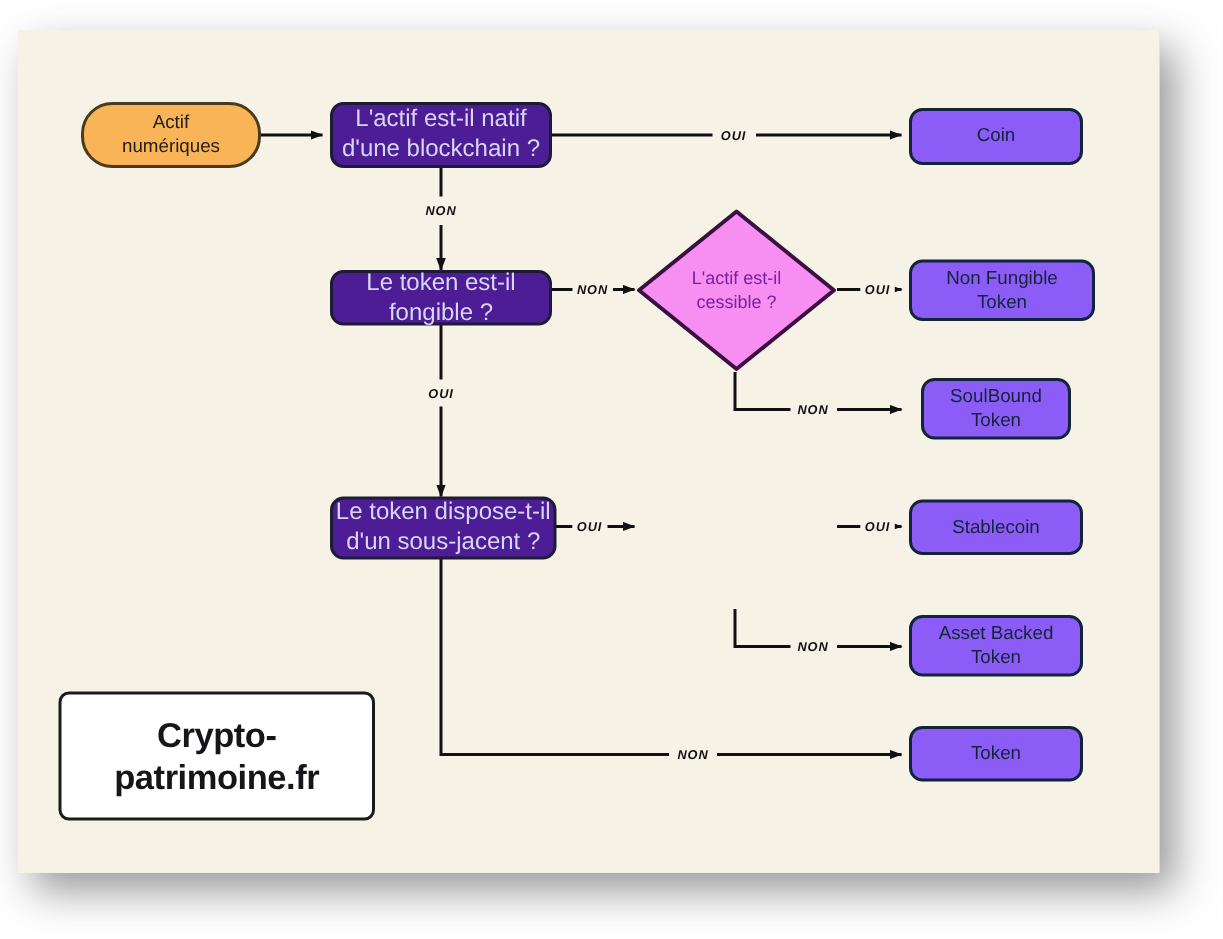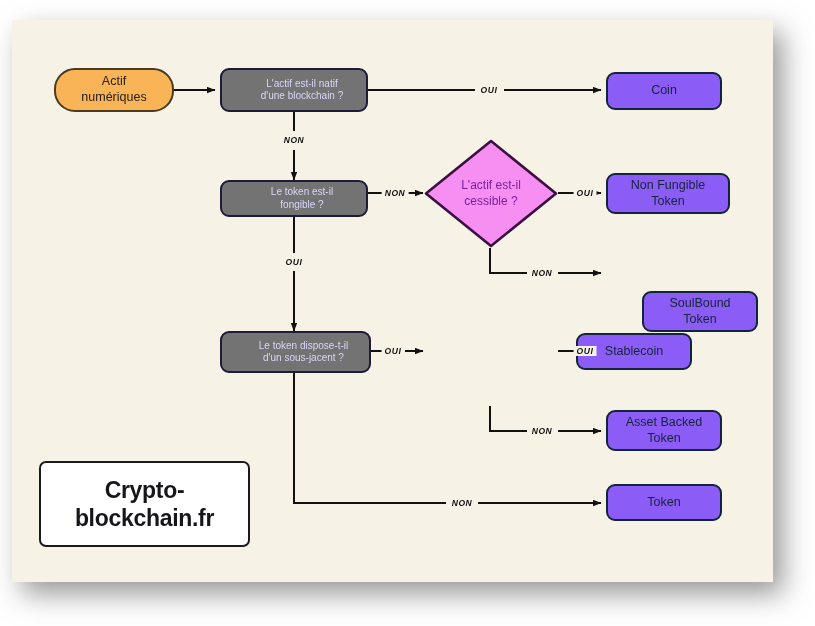--- a/index.html
+++ b/index.html
@@ -69,25 +69,24 @@
 
   .node-start {
     background: #f9b457;
     color: #26201a;
     border-color: #4a3a20;
     font-size: 12.5px;
     border-radius: 21px;
   }
 
   .node-decision-box {
-    background: #737373;
+    background: #4c1d95;
     color: #d8d6f7;
     border-color: #1d1b35;
-    font-size: 10px;
-    padding-left: 16px;
+    font-size: 16px;
   }
 
   .node-outcome {
     background: #8b5cf6;
     color: #14243a;
     border-color: #11243a;
     font-size: 12.5px;
   }
 
   
@@ -239,26 +238,26 @@
 
     <div class="node node-rounded node-outcome" style="left:594px; top:52px; width:116px; height:38px;">
       <span>Coin</span>
     </div>
 
     <div class="node node-rounded node-outcome" style="left:594px; top:153px; width:124px; height:41px;">
       <span>Non Fungible
 Token</span>
     </div>
 
-    <div class="node node-rounded node-outcome" style="left:630px; top:232px; width:116px; height:41px;margin-top:39px;">
+    <div class="node node-rounded node-outcome" style="left:602px; top:232px; width:100px; height:41px;">
       <span>SoulBound
 Token</span>
     </div>
 
-    <div class="node node-rounded node-outcome" style="left:564px; top:313px; width:116px; height:37px;">
+    <div class="node node-rounded node-outcome" style="left:594px; top:313px; width:116px; height:37px;">
       <span>Stablecoin</span>
     </div>
 
     <div class="node node-rounded node-outcome" style="left:594px; top:390px; width:116px; height:41px;">
       <span>Asset Backed
 Token</span>
     </div>
 
     <div class="node node-rounded node-outcome" style="left:594px; top:464px; width:116px; height:37px;">
       <span>Token</span>
@@ -279,17 +278,17 @@
     <div class="edge-label" style="left:381px; top:331px;">OUI</div>
 
     <div class="edge-label" style="left:573px; top:331px;">OUI</div>
 
     <div class="edge-label" style="left:530px; top:411px;">NON</div>
 
     <div class="edge-label" style="left:450px; top:483px;">NON</div>
 
     <div id="logo-box">
       <div id="logo-text">Crypto-
-blockchain.fr</div>
+patrimoine.fr</div>
     </div>
 
   </div>
 </div>
 
 </body></html>

